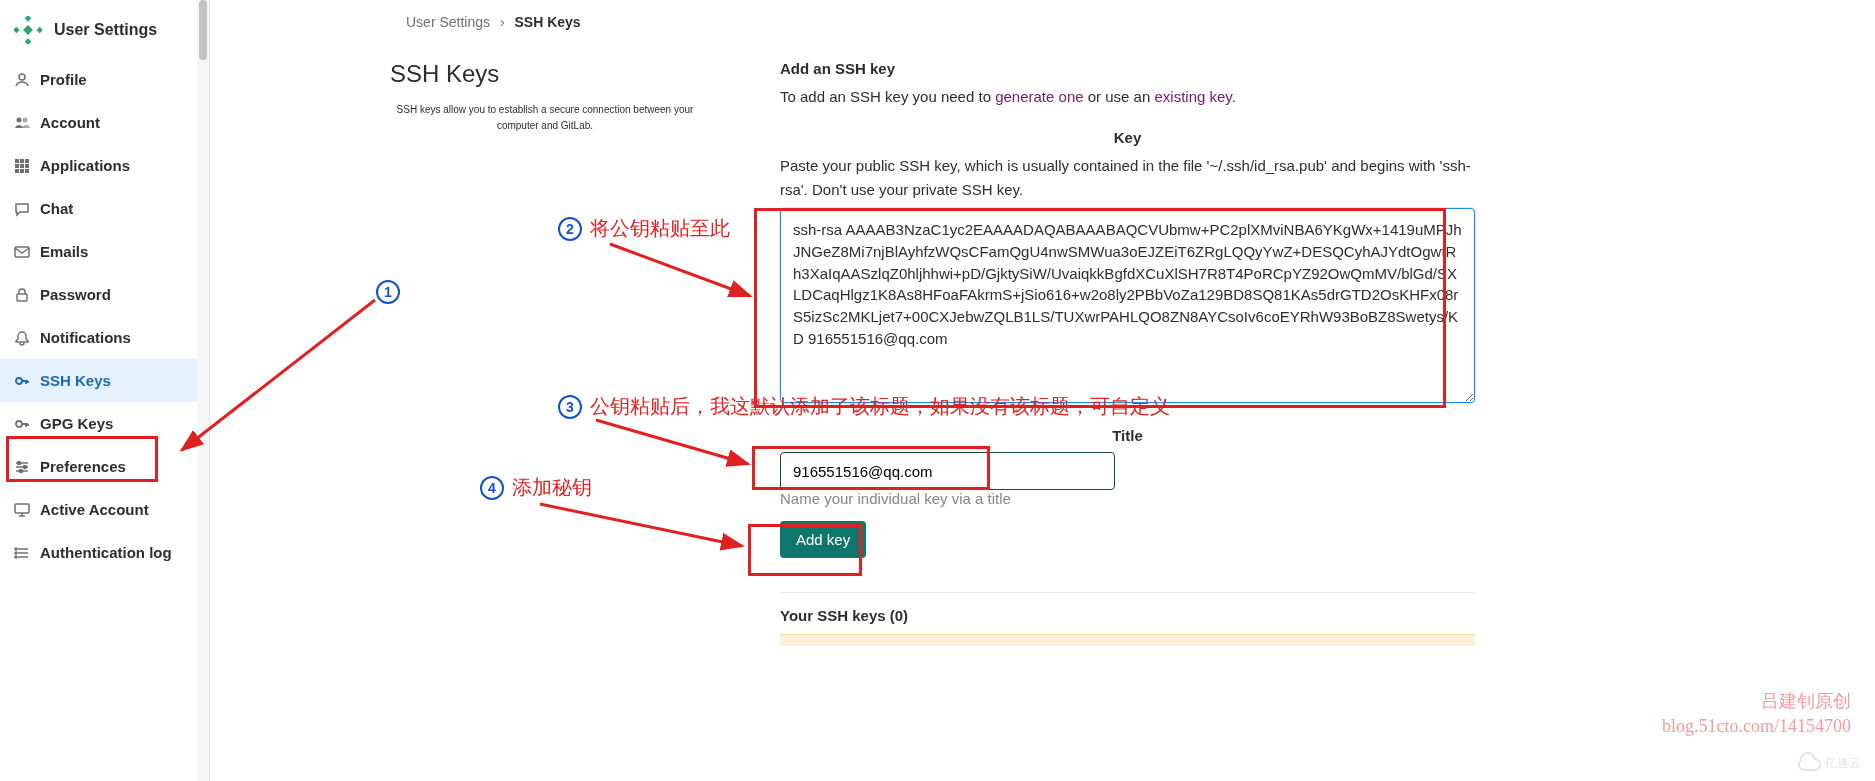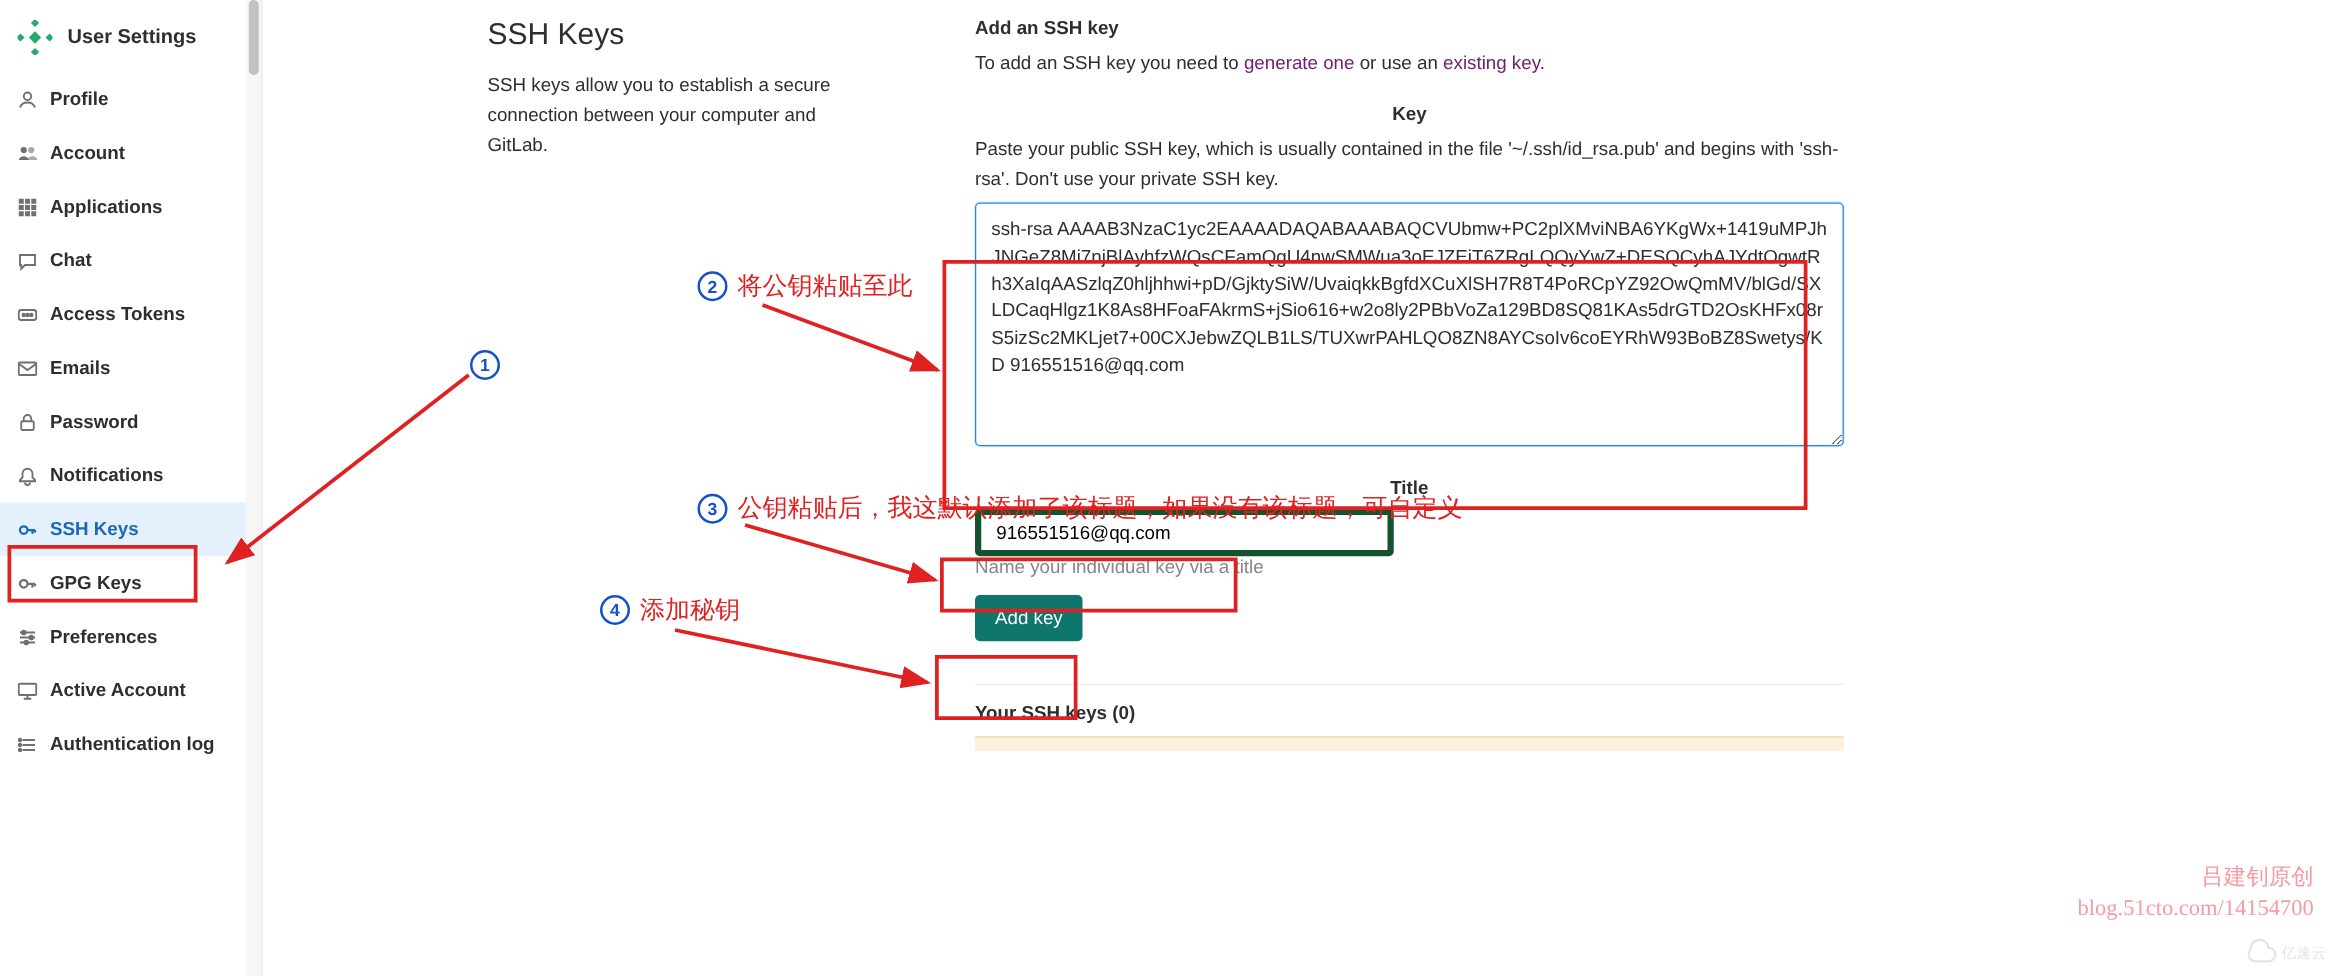--- a/index.html
+++ b/index.html
@@ -18,34 +18,34 @@
   .side-item.active .txt { color:#1b69b6; }
   .side-item.active .icon { color:#1b69b6; }
   .content { flex:1; padding:14px 48px 0 180px; position:relative; }
   .breadcrumb { font-size:14px; color:#707070; padding: 0 0 30px 16px; }
   .breadcrumb .sep { padding:0 6px; }
   .breadcrumb .cur { font-weight:700; color:#2e2e2e; }
   .cols { display:flex; gap:80px; }
   .left-col { width:310px; }
   .right-col { flex:1; max-width:695px; }
   h1.page-title { font-size:24px; margin:0 0 14px; font-weight:500; }
-  .desc { font-size:15px; color:#2e2e2e; line-height:1.6; }
+  .desc { font-size:10px; color:#2e2e2e; line-height:1.6;text-align:center; }
   .sub-head { font-weight:700; font-size:15px; margin-bottom:8px; }
   .help { font-size:15px; color:#2e2e2e; line-height:1.6; margin-bottom:8px; }
   a.link { color:#701a75; text-decoration:none; }
   .field-label { font-weight:700; font-size:15px; margin-top:20px; margin-bottom:8px;text-align:center; }
   .help-sm { font-size:15px; color:#2e2e2e; margin-bottom:6px; line-height:1.6; }
   textarea.key-area {
     width:100%; height:195px; border:1px solid #1e88e5; border-radius:4px; padding:10px 12px;
     font-family: -apple-system, Helvetica, Arial, sans-serif; font-size:15px; resize:vertical;
     line-height:1.45; color:#2e2e2e; outline:none; box-shadow:0 0 0 1px rgba(30,136,229,.15);
     word-break: break-all;
   }
   input.title-input {
-    width:335px; height:38px; border:5px solid #14532d; border-radius:4px; padding:0 12px; font-size:15px;
+    width:335px; height:38px; border:1px solid #14532d; border-radius:4px; padding:0 12px; font-size:15px;
   }
   .hint { font-size:15px; color:#868686; margin-top:0; }
   .btn-primary { margin-top:14px; background:#0f766e; color:#fff; border:none; border-radius:4px; padding:10px 16px; font-size:15px; cursor:pointer; }
   .sep-line { border:0; border-top:1px solid #eaeaea; margin:34px 0 14px; }
   .list-head { font-weight:700; font-size:15px; }
   .warn-bar { margin-top:10px; height:12px; background:#fdf1dd; border-top:1px solid #f5d9a8; }
   
   .anno-layer { position:absolute; left:0; top:0; right:0; bottom:0; pointer-events:none; }
   .rect { position:absolute; border:3px solid #e02121; }
   .callout { position:absolute; display:flex; align-items:center; }
@@ -117,31 +117,20 @@
       <span class="icon">
           <svg viewBox="0 0 16 16" width="16" height="16" fill="none" stroke="currentColor" stroke-width="1.5">
             <path d="M2 3h12v8H6l-3 3v-3H2z"></path>
           </svg>
         </span>
       <span class="txt">Chat</span>
     </div>
     <div class="side-item">
       <span class="icon">
           <svg viewBox="0 0 16 16" width="16" height="16" fill="none" stroke="currentColor" stroke-width="1.5">
-            <rect x="1" y="4" width="14" height="8" rx="2"></rect>
-            <circle cx="5" cy="8" r="1" fill="currentColor"></circle>
-            <circle cx="8" cy="8" r="1" fill="currentColor"></circle>
-            <circle cx="11" cy="8" r="1" fill="currentColor"></circle>
-          </svg>
-        </span>
-      <span class="txt">Access Tokens</span>
-    </div>
-    <div class="side-item">
-      <span class="icon">
-          <svg viewBox="0 0 16 16" width="16" height="16" fill="none" stroke="currentColor" stroke-width="1.5">
             <rect x="1" y="3" width="14" height="10" rx="1"></rect>
             <path d="M1 4l7 5 7-5"></path>
           </svg>
         </span>
       <span class="txt">Emails</span>
     </div>
     <div class="side-item">
       <span class="icon">
           <svg viewBox="0 0 16 16" width="16" height="16" fill="none" stroke="currentColor" stroke-width="1.5">
             <rect x="3" y="7" width="10" height="7" rx="1"></rect>
@@ -208,20 +197,25 @@
         </span>
       <span class="txt">Authentication log</span>
     </div>
 
     <div class="scroll-gutter">
       <div class="scroll-thumb"></div>
     </div>
   </aside>
 
   <main class="content">
+    <div class="breadcrumb">
+      <span>User Settings</span>
+      <span class="sep">›</span>
+      <span class="cur">SSH Keys</span>
+    </div>
 
     <div class="cols">
       <div class="left-col">
         <h1 class="page-title">SSH Keys</h1>
         <p class="desc">SSH keys allow you to establish a secure connection between your computer and GitLab.</p>
       </div>
 
       <div class="right-col">
         <div class="sub-head">Add an SSH key</div>
         <div class="help">

